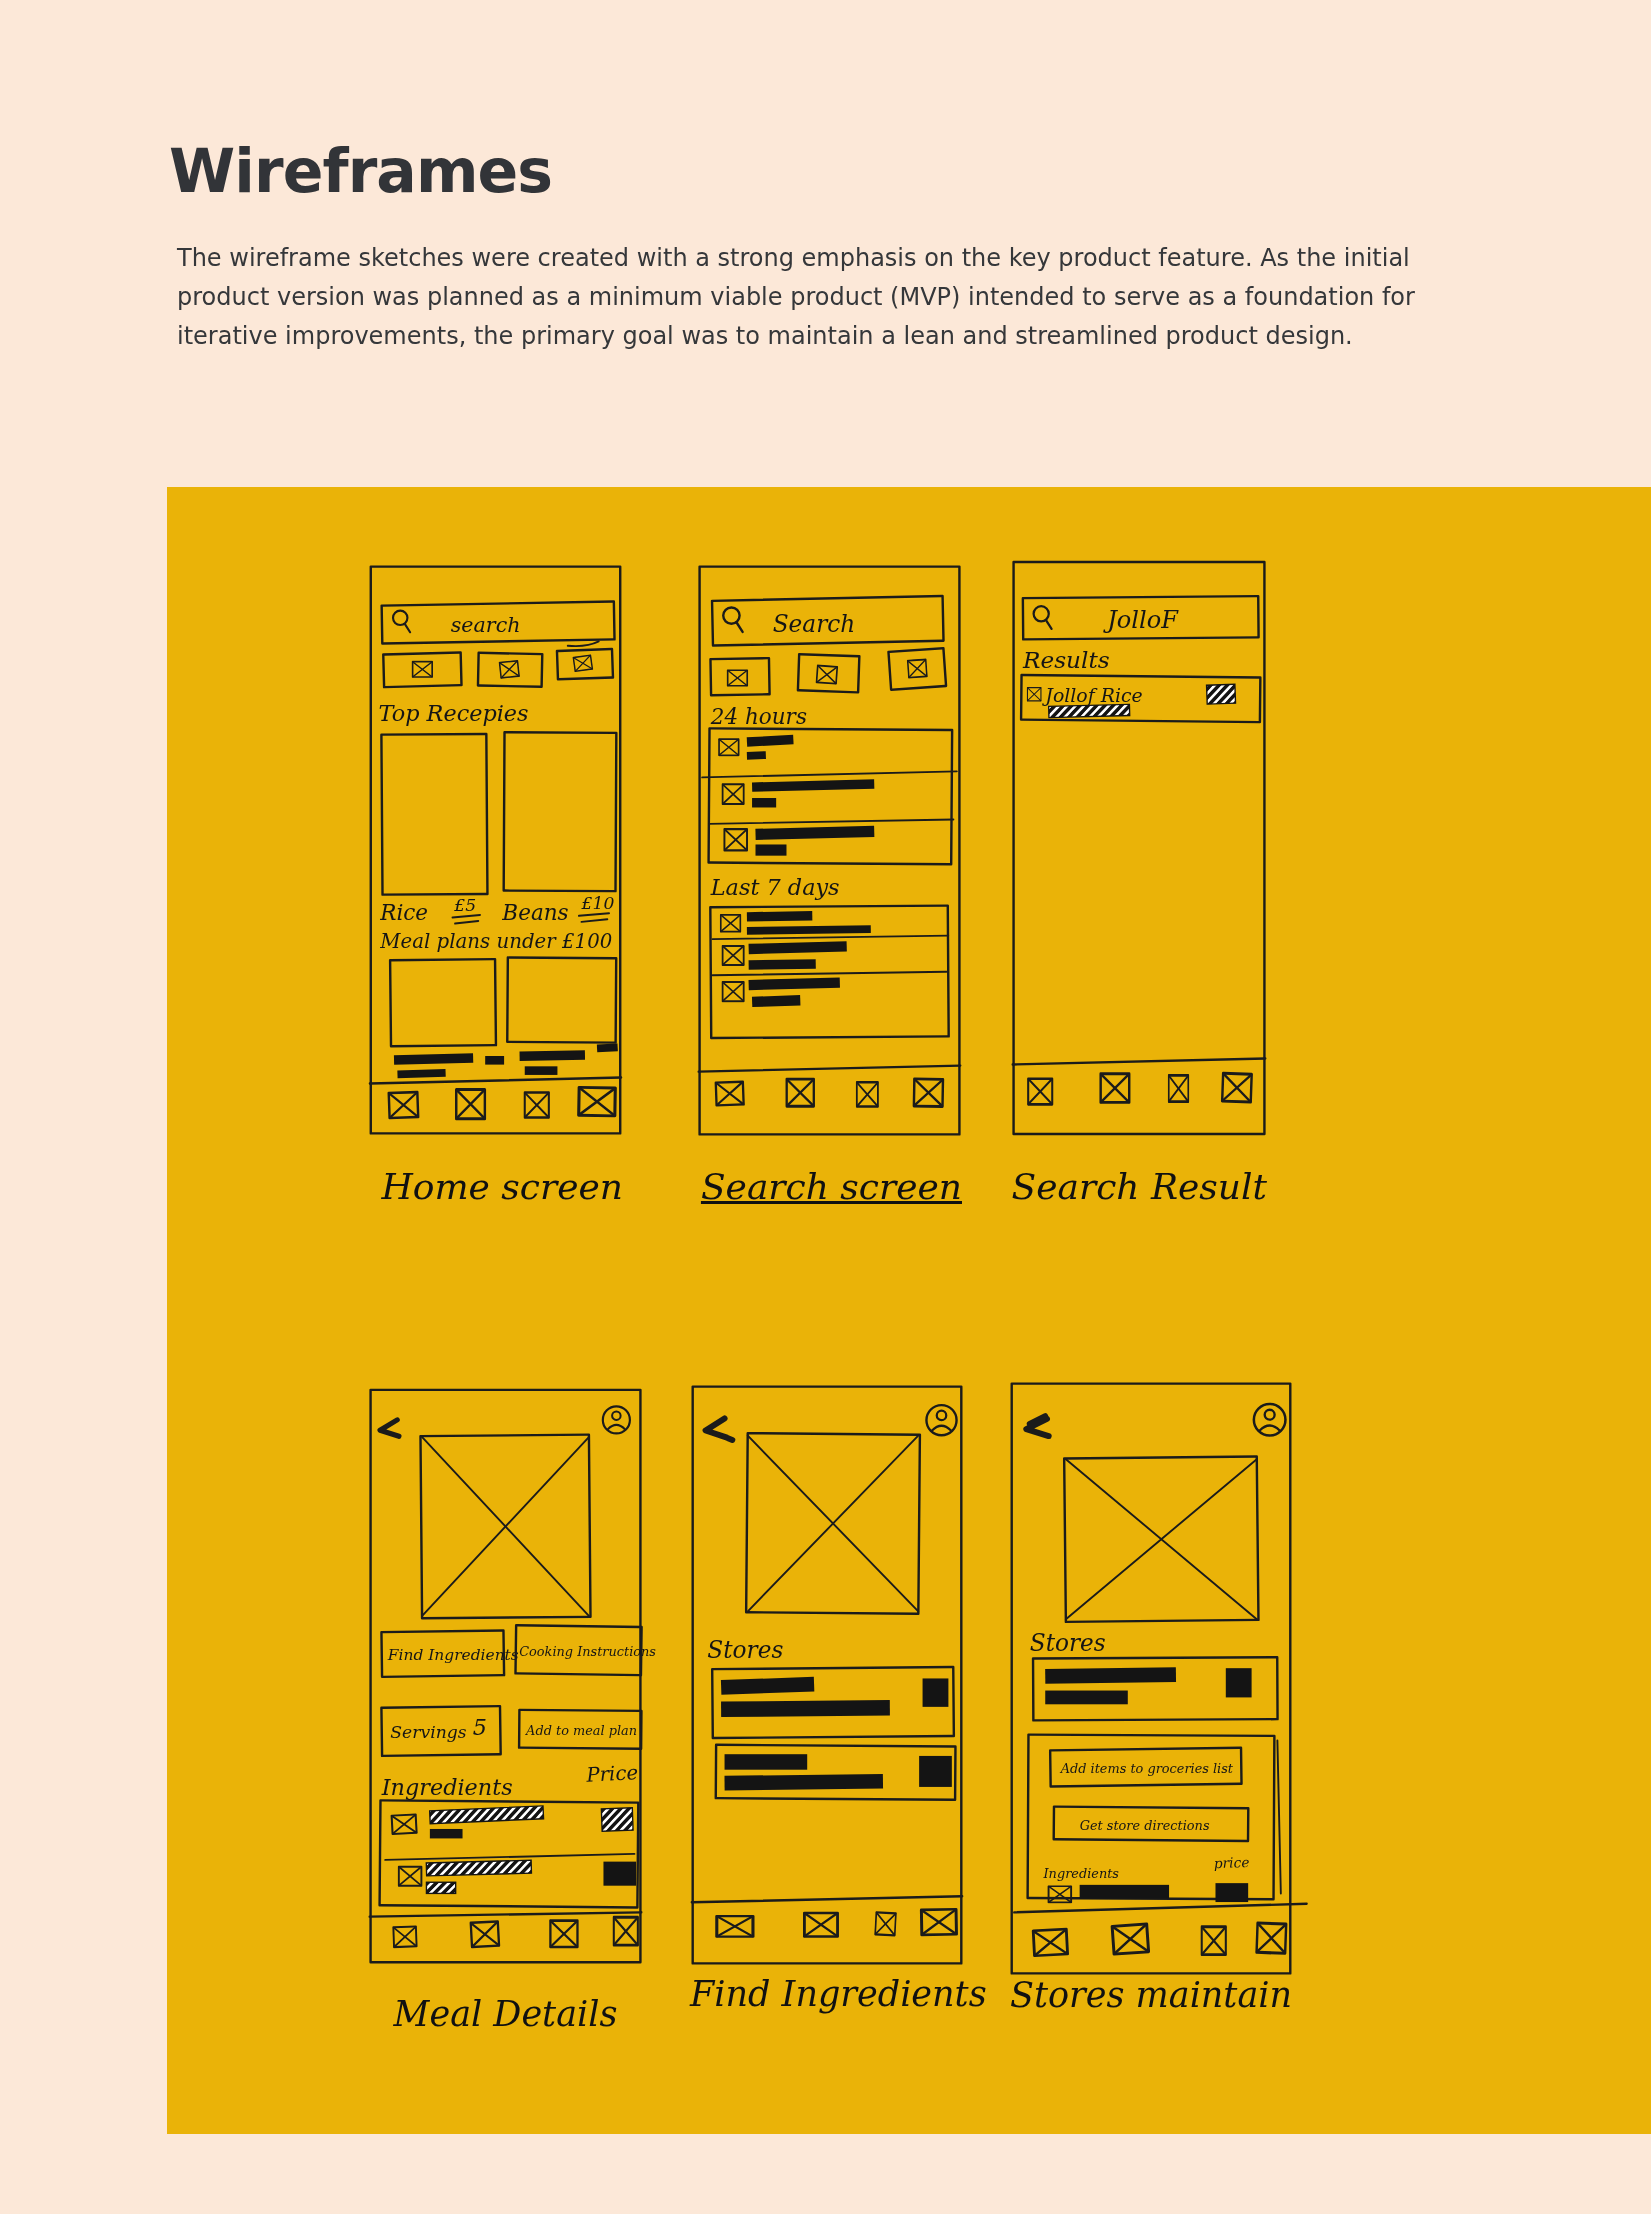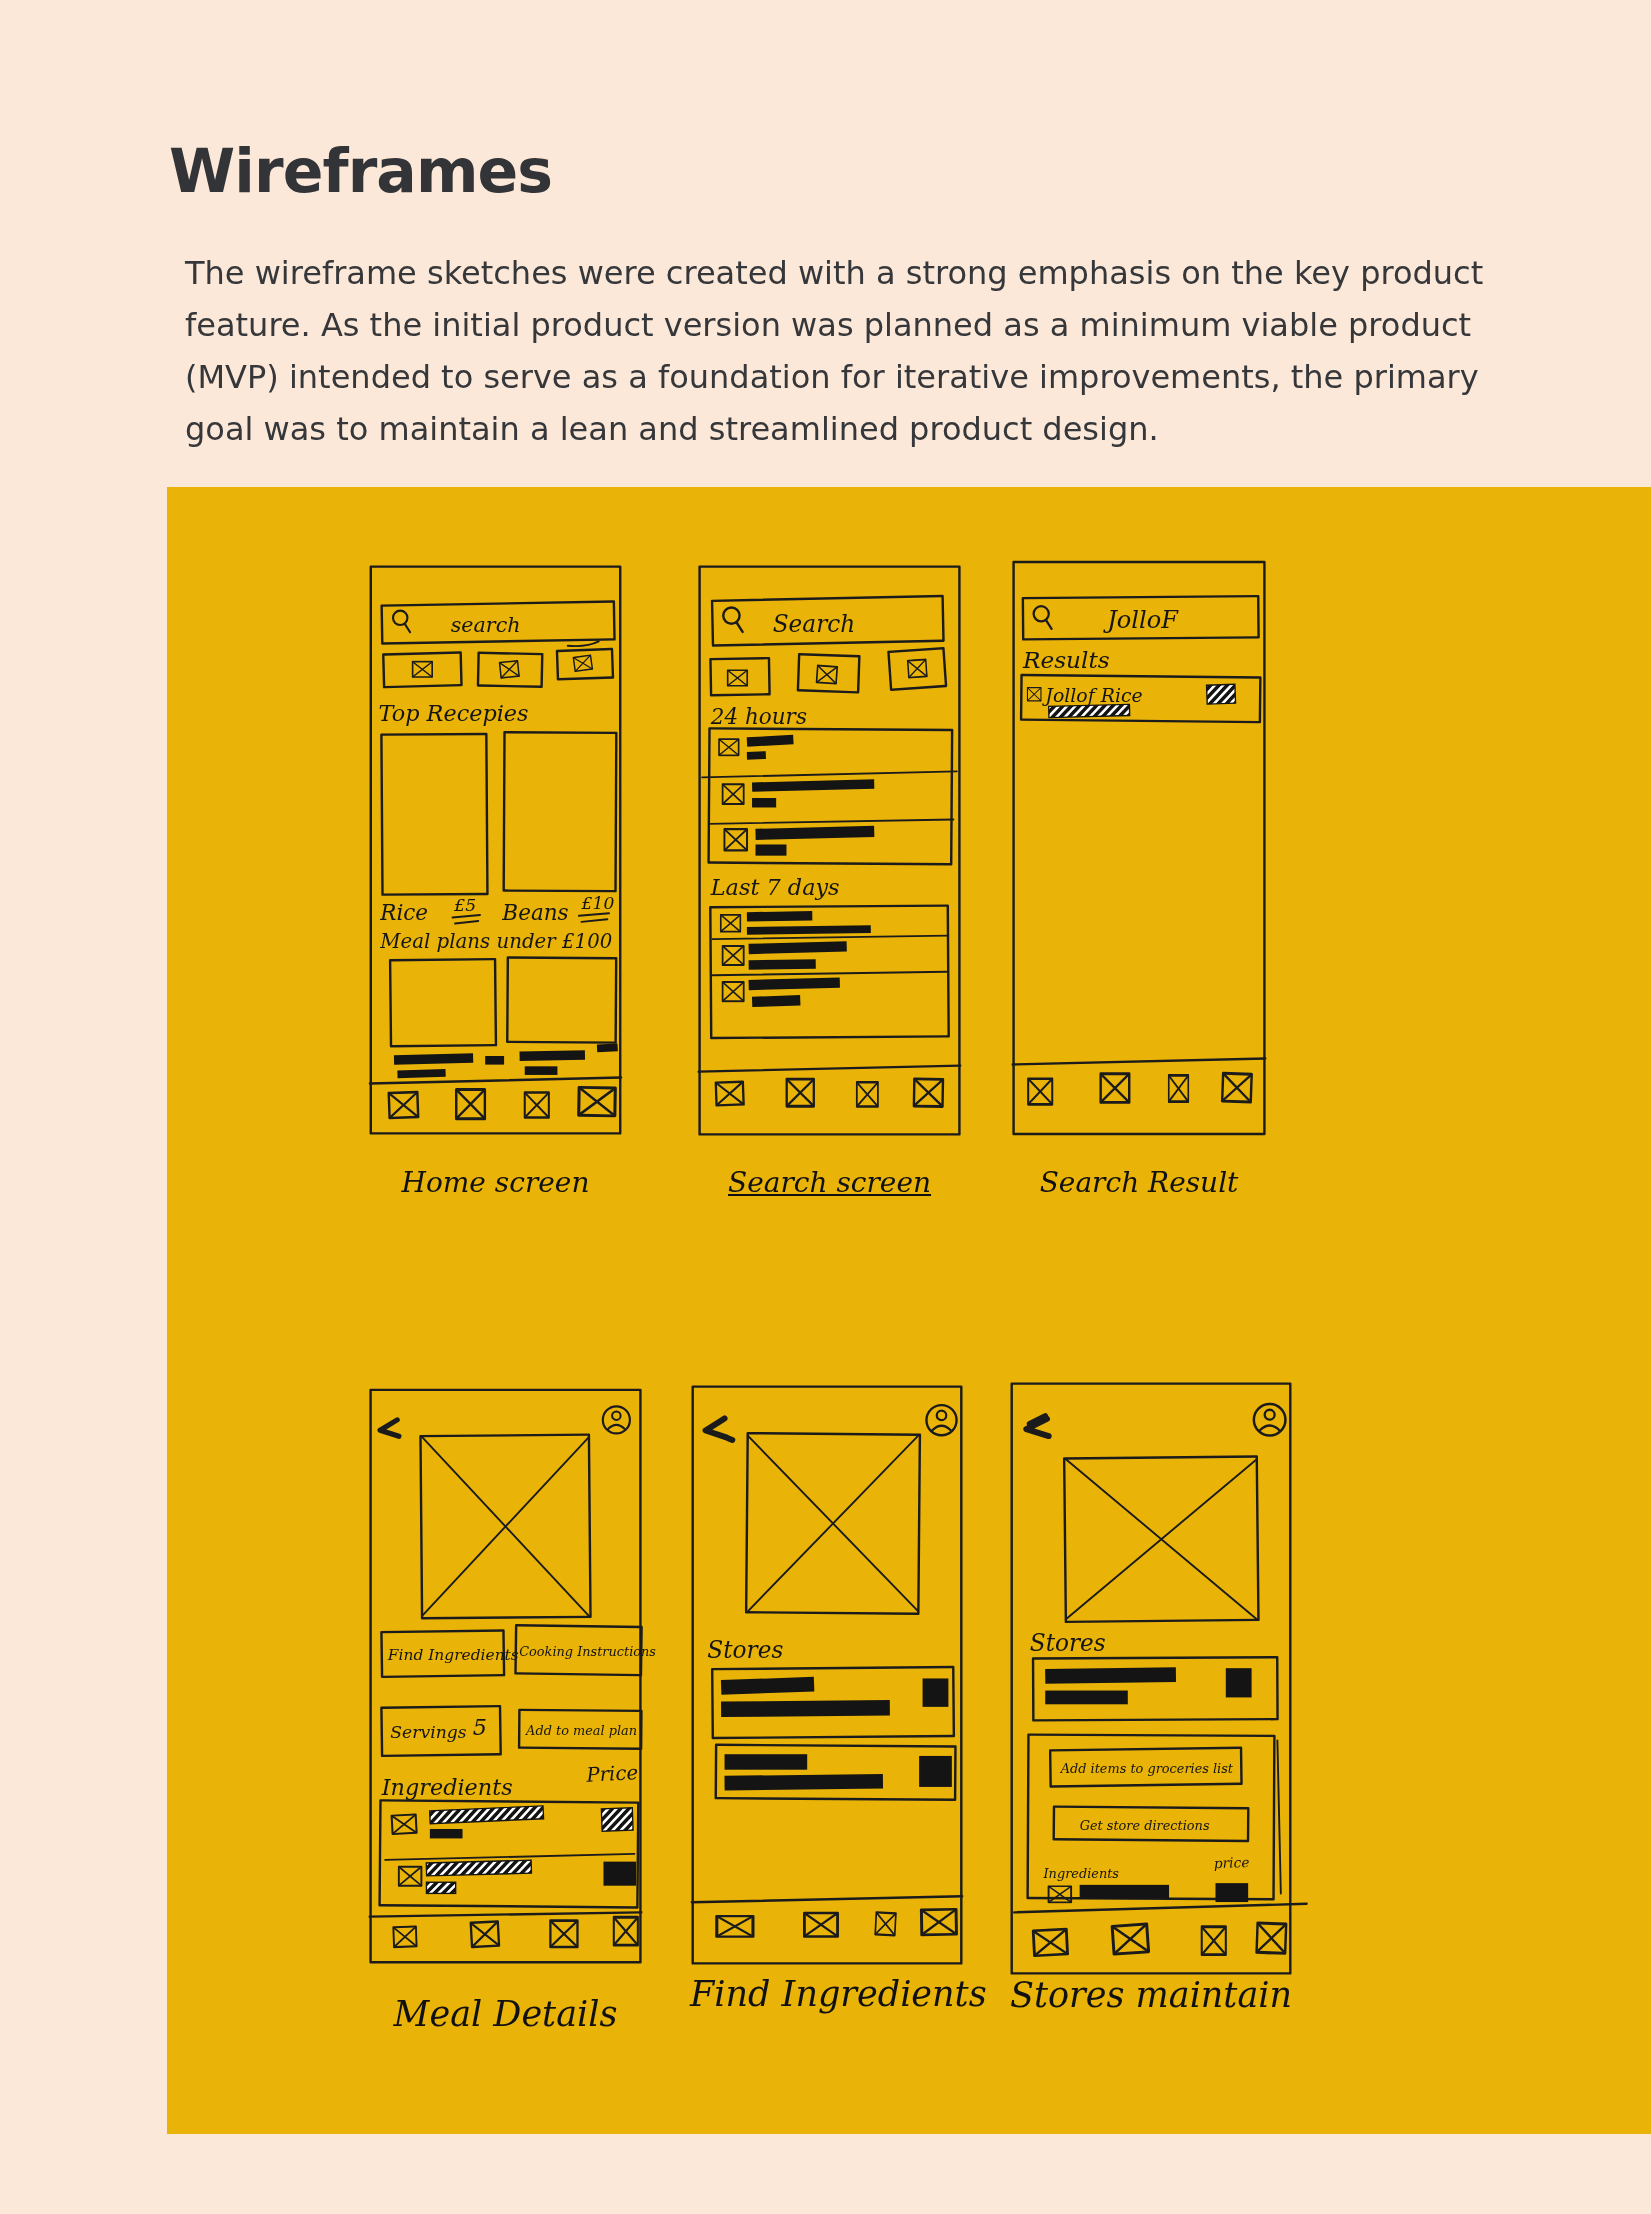--- a/index.html
+++ b/index.html
@@ -7,40 +7,40 @@
     width:1652px;height:2215px;position:relative;
     background:#fce8d8;
     font-family:"DejaVu Sans",sans-serif;
     color:#333538;
   }
   #page-title{
     position:absolute;left:169px;top:136px;margin:0;
     font-size:60px;font-weight:700;letter-spacing:-0.9px;color:#323438;text-align:center;
   }
   #intro{
-    position:absolute;left:169px;top:231px;width:1329px;margin:16px;
-    font-size:32px;line-height:1.63;color:#35373a;
+    position:absolute;left:169px;top:231px;width:1329px;margin:8px;
+    font-size:24px;line-height:1.63;color:#35373a;
   }
   .panel{
     position:absolute;left:167px;top:487px;width:1506px;height:1647px;
     background:#eab308;
   }
   figure.wf{position:absolute;margin:0;}
   figure.wf svg{display:block;overflow:visible;}
   .sk{fill:none;stroke:#1b1b1b;stroke-width:2.8;stroke-linecap:round;stroke-linejoin:round;}
   .skt{fill:none;stroke:#1b1b1b;stroke-width:2.2;stroke-linecap:round;}
   .bar{fill:#141414;stroke:none;}
   .hatch{fill:url(#hatch);stroke:#141414;stroke-width:1.6;}
   .hw{font-family:"DejaVu Serif",serif;font-style:italic;fill:#151515;}
   .wf-cap{
     position:absolute;left:0;right:0;text-align:center;
     font-family:"DejaVu Serif",serif;font-style:italic;
     color:#111;white-space:nowrap;
   }
-  .cap-sm{font-size:28px;}
+  .cap-sm{font-size:36px;text-align:right;}
   .cap-lg{font-size:35px;}
   #defs-holder{position:absolute;width:0;height:0;}
 </style>
 </head>
 <body>
 
 <svg id="defs-holder" aria-hidden="true">
   <defs>
     <pattern id="hatch" width="7" height="7" patternUnits="userSpaceOnUse" patternTransform="rotate(45)">
       <rect width="7" height="7" fill="#ffffff"></rect>

